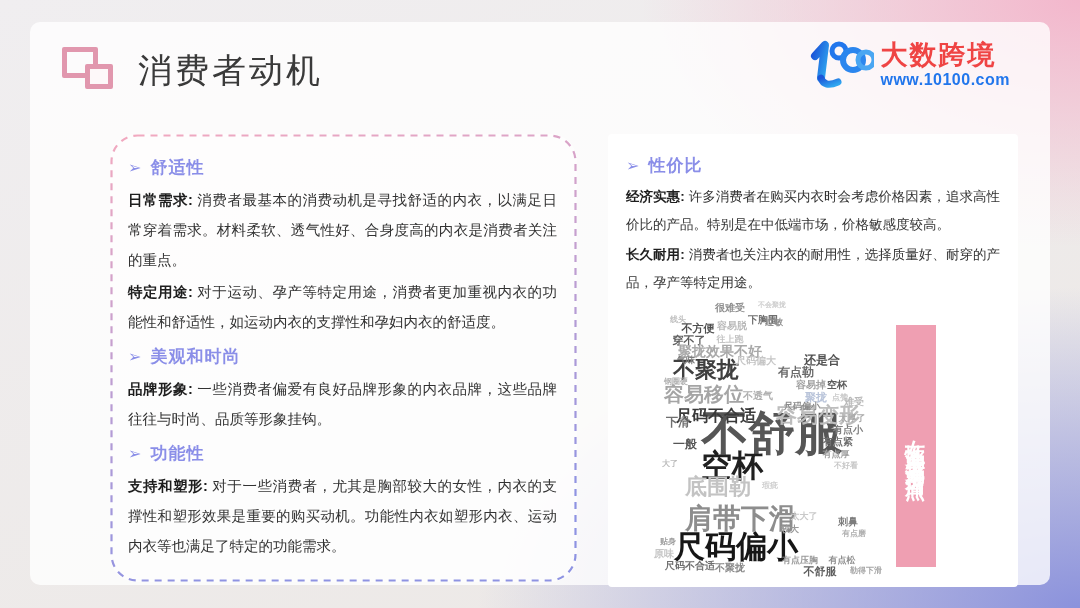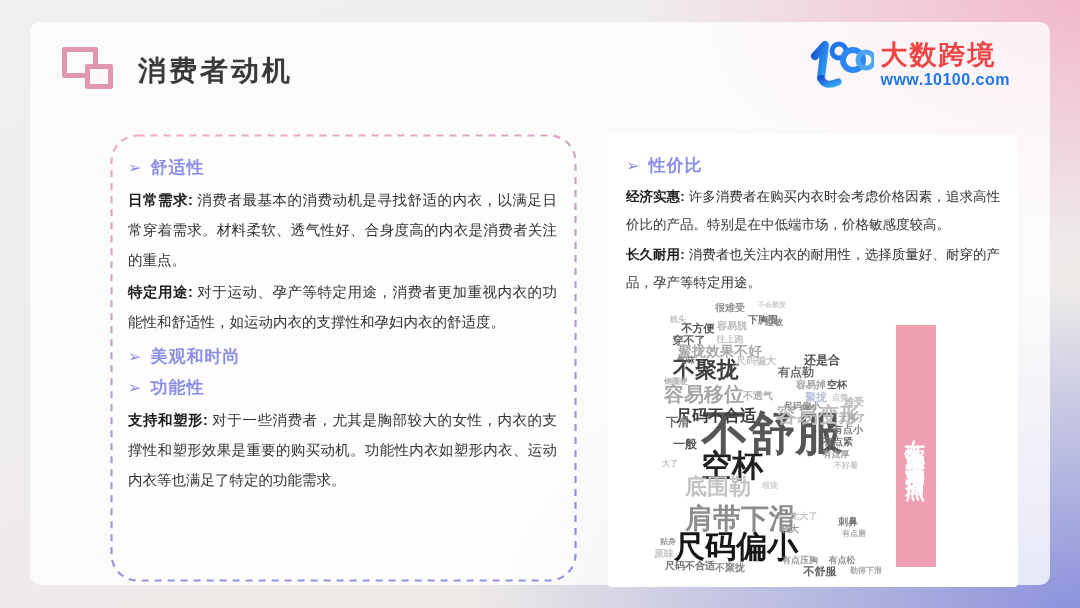--- a/index.html
+++ b/index.html
@@ -15,21 +15,21 @@
   .card {
     position:absolute; left:30px; top:22px; width:1020px; height:563px;
     background:rgba(255,255,255,0.78); border-radius:10px;
   }
   
   .hdr { position:absolute; left:32px; top:18px; height:62px; display:flex; align-items:center; }
   .sq-icon { position:relative; width:58px; height:52px; margin-right:18px; }
   .sq { position:absolute; border:5px solid #e197ae; border-radius:2px; }
   .sq-back { width:36px; height:31px; left:0; top:2px; }
   .sq-front { width:28px; height:25px; left:23px; top:19px; background:#fdf8f9; }
-  .title { font-size:28px; font-weight:700; color:#3a3a3a; letter-spacing:3px; }
+  .title { font-size:34px; font-weight:400; color:#3a3a3a; letter-spacing:3px; }
   
   .logo { position:absolute; right:40px; top:16px; display:flex; align-items:center; }
   .logo-txt { display:flex; flex-direction:column; align-items:flex-start; margin-left:6px; }
   .logo-name { font-size:27px; font-weight:800; color:#ef4444; letter-spacing:2px; line-height:1.1; }
   .logo-url  { font-size:16px; font-weight:700; color:#2176ec; letter-spacing:.5px; }
   
   .panel-left {
     position:absolute; left:80px; top:112px; width:467px; height:448px;
     border-radius:26px; background:rgba(255,255,255,0.55); padding:14px 20px 0 18px;
   }
@@ -102,20 +102,21 @@
       <span class="arrow">➢</span>
       <span class="sec-title">舒适性</span>
     </div>
     <p class="para"><b>日常需求:</b><span>消费者最基本的消费动机是寻找舒适的内衣，以满足日常穿着需求。材料柔软、透气性好、合身度高的内衣是消费者关注的重点。</span></p>
     <p class="para"><b>特定用途:</b><span>对于运动、孕产等特定用途，消费者更加重视内衣的功能性和舒适性，如运动内衣的支撑性和孕妇内衣的舒适度。</span></p>
 
     <div class="sec-head">
       <span class="arrow">➢</span>
       <span class="sec-title">美观和时尚</span>
     </div>
+    <p class="para"><b>品牌形象:</b><span>一些消费者偏爱有良好品牌形象的内衣品牌，这些品牌往往与时尚、品质等形象挂钩。</span></p>
 
     <div class="sec-head">
       <span class="arrow">➢</span>
       <span class="sec-title">功能性</span>
     </div>
     <p class="para"><b>支持和塑形:</b><span>对于一些消费者，尤其是胸部较大的女性，内衣的支撑性和塑形效果是重要的购买动机。功能性内衣如塑形内衣、运动内衣等也满足了特定的功能需求。</span></p>
 
   </div>
 
   <div class="panel-right">

